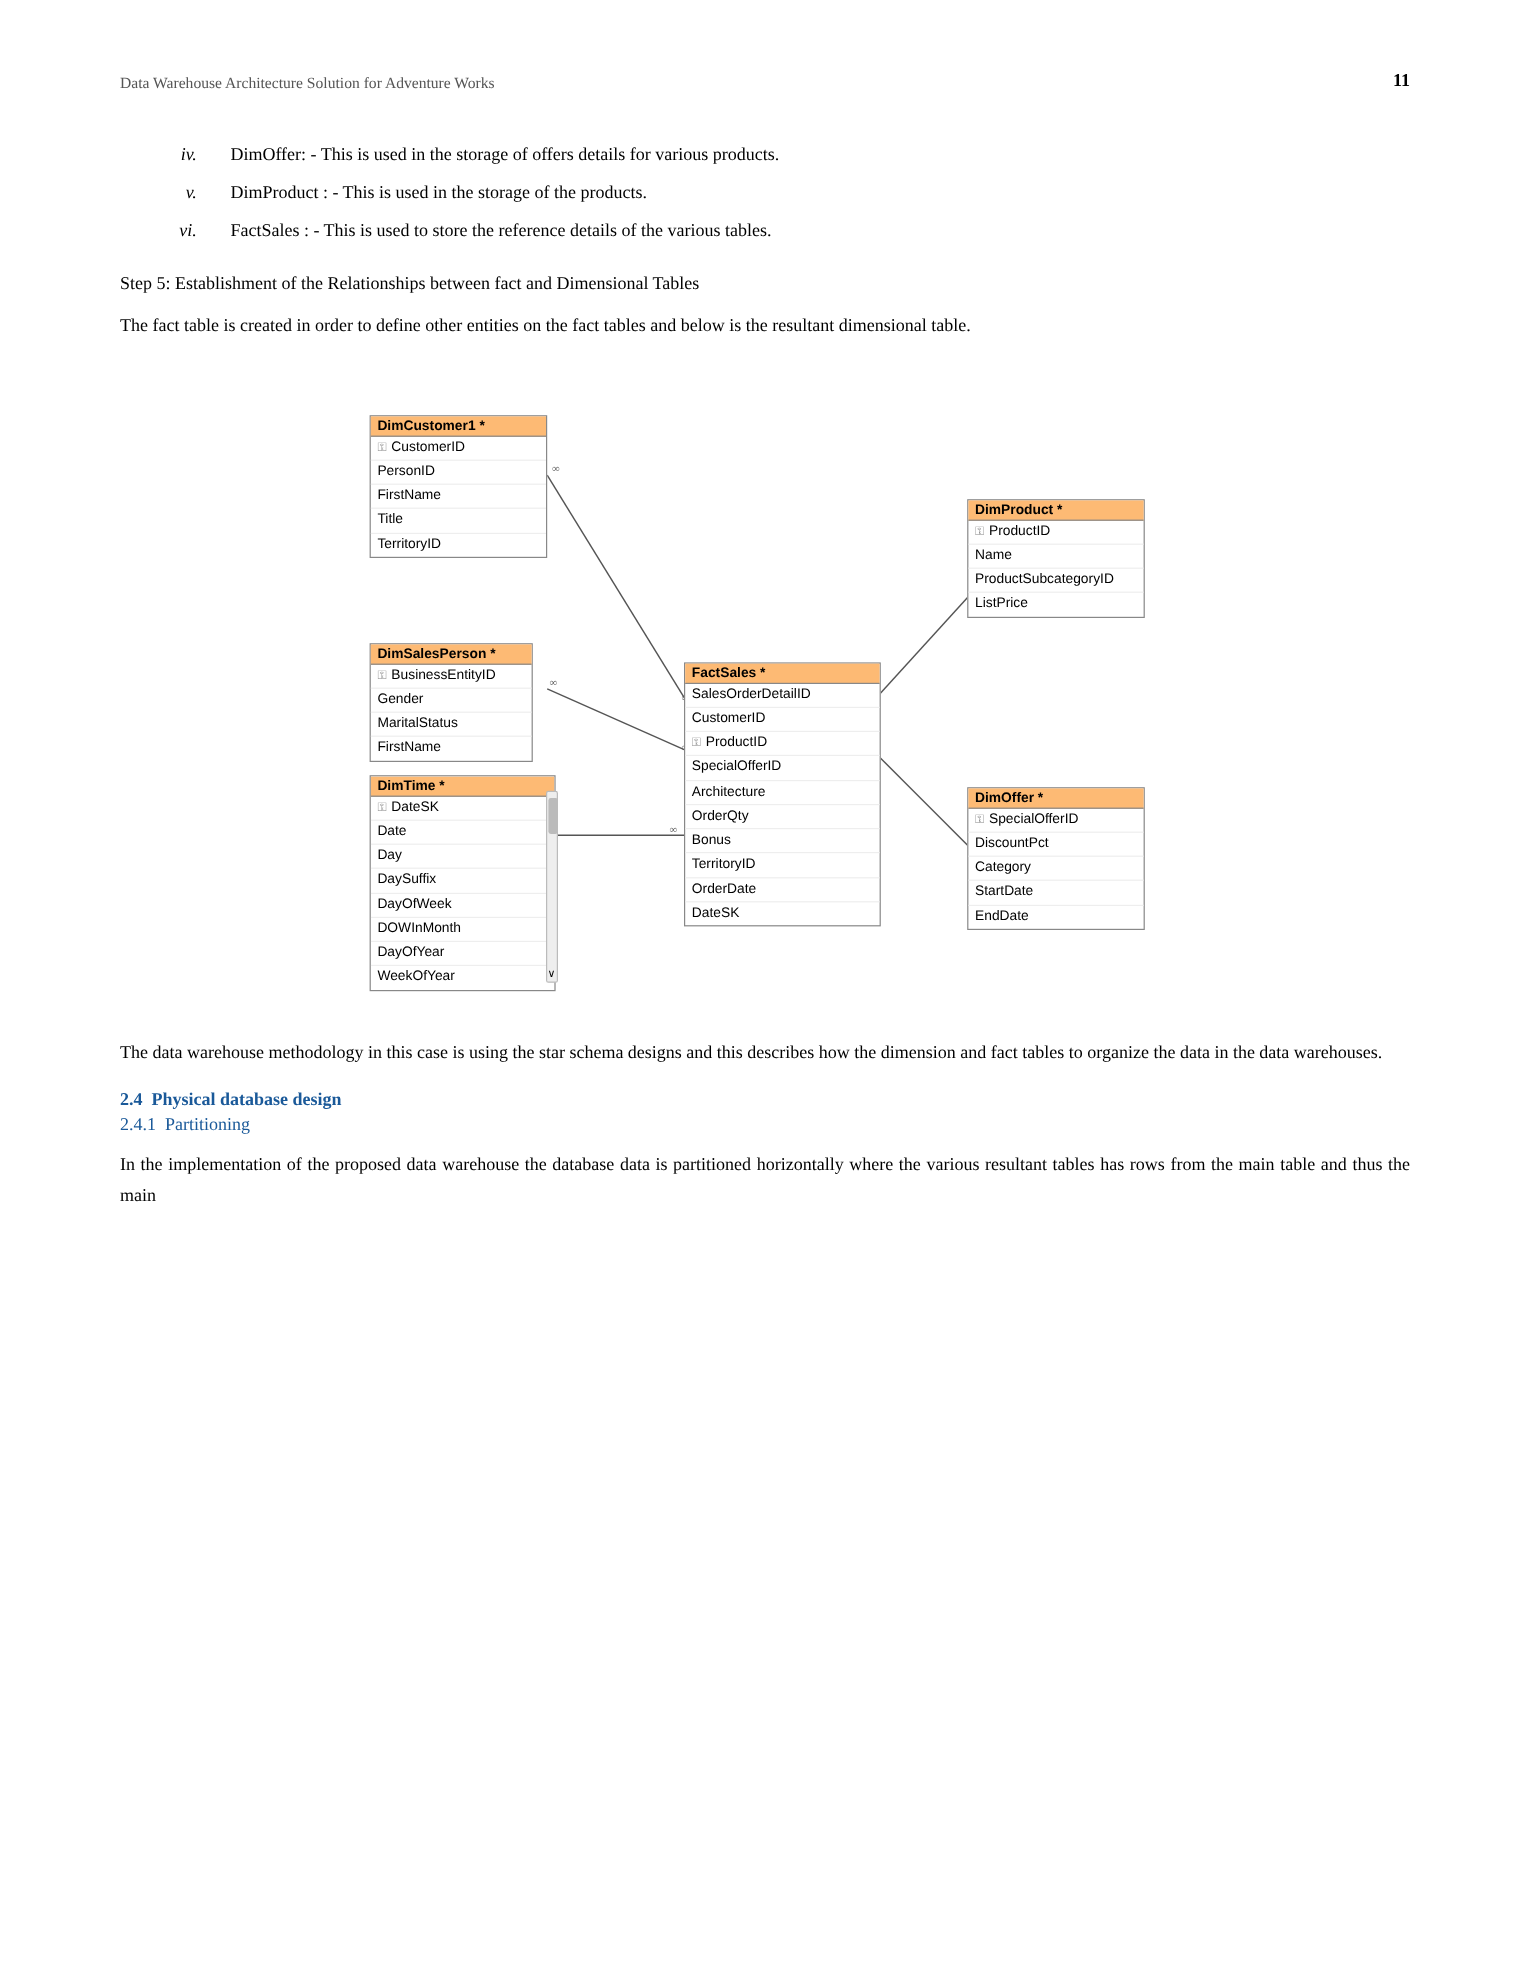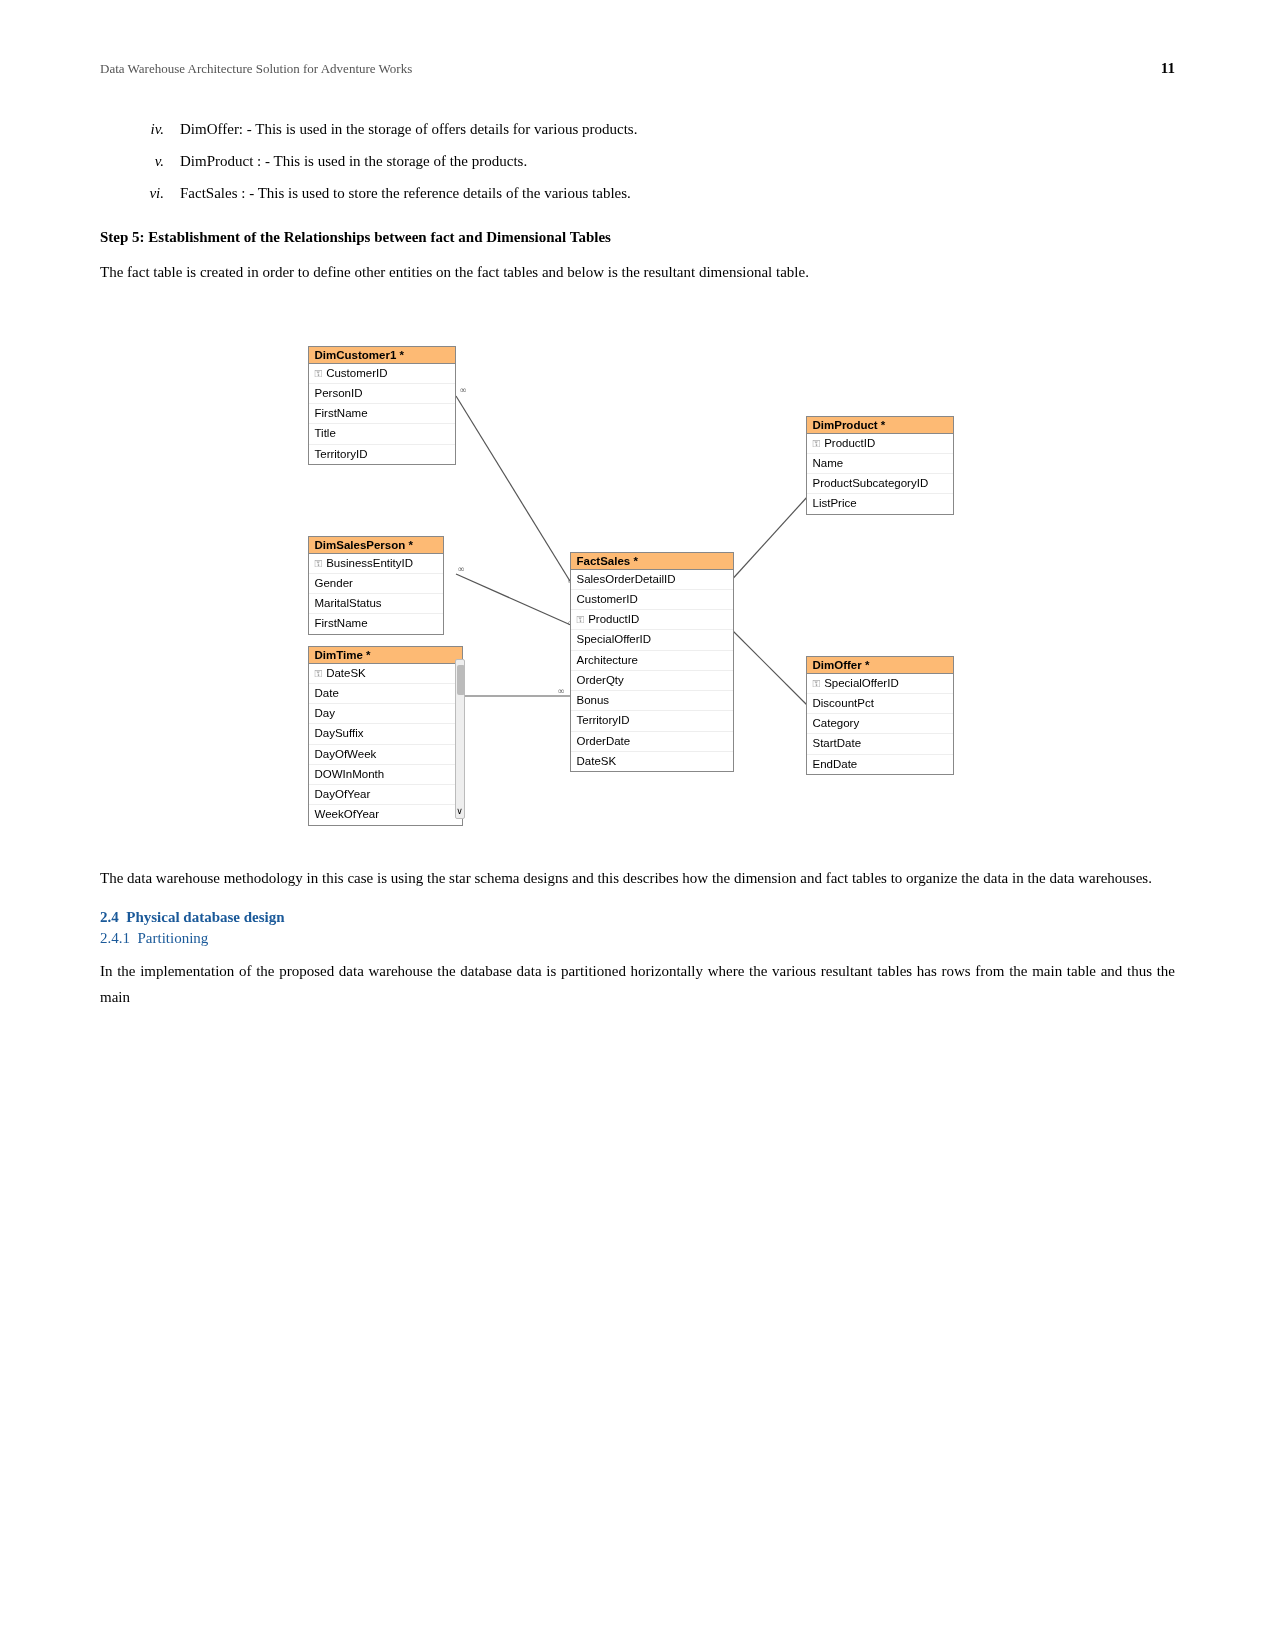--- a/index.html
+++ b/index.html
@@ -34,32 +34,33 @@
       font-weight: bold;
       color: #000;
     }
     .list-section {
       margin-bottom: 24px;
     }
     .list-item {
       display: flex;
       margin-bottom: 8px;
       line-height: 1.6;
+      gap: 12px;
     }
     .list-marker {
       min-width: 80px;
       text-align: right;
       padding-right: 16px;
       font-style: italic;
     }
     .list-content {
       flex: 1;
     }
     .section-heading {
-      font-weight: bold;
+      font-weight: normal;
       font-size: 15px;
       margin-bottom: 14px;
       margin-top: 10px;
     }
     .body-text {
       text-align: justify;
       line-height: 1.7;
       margin-bottom: 14px;
     }
     .diagram-container {

